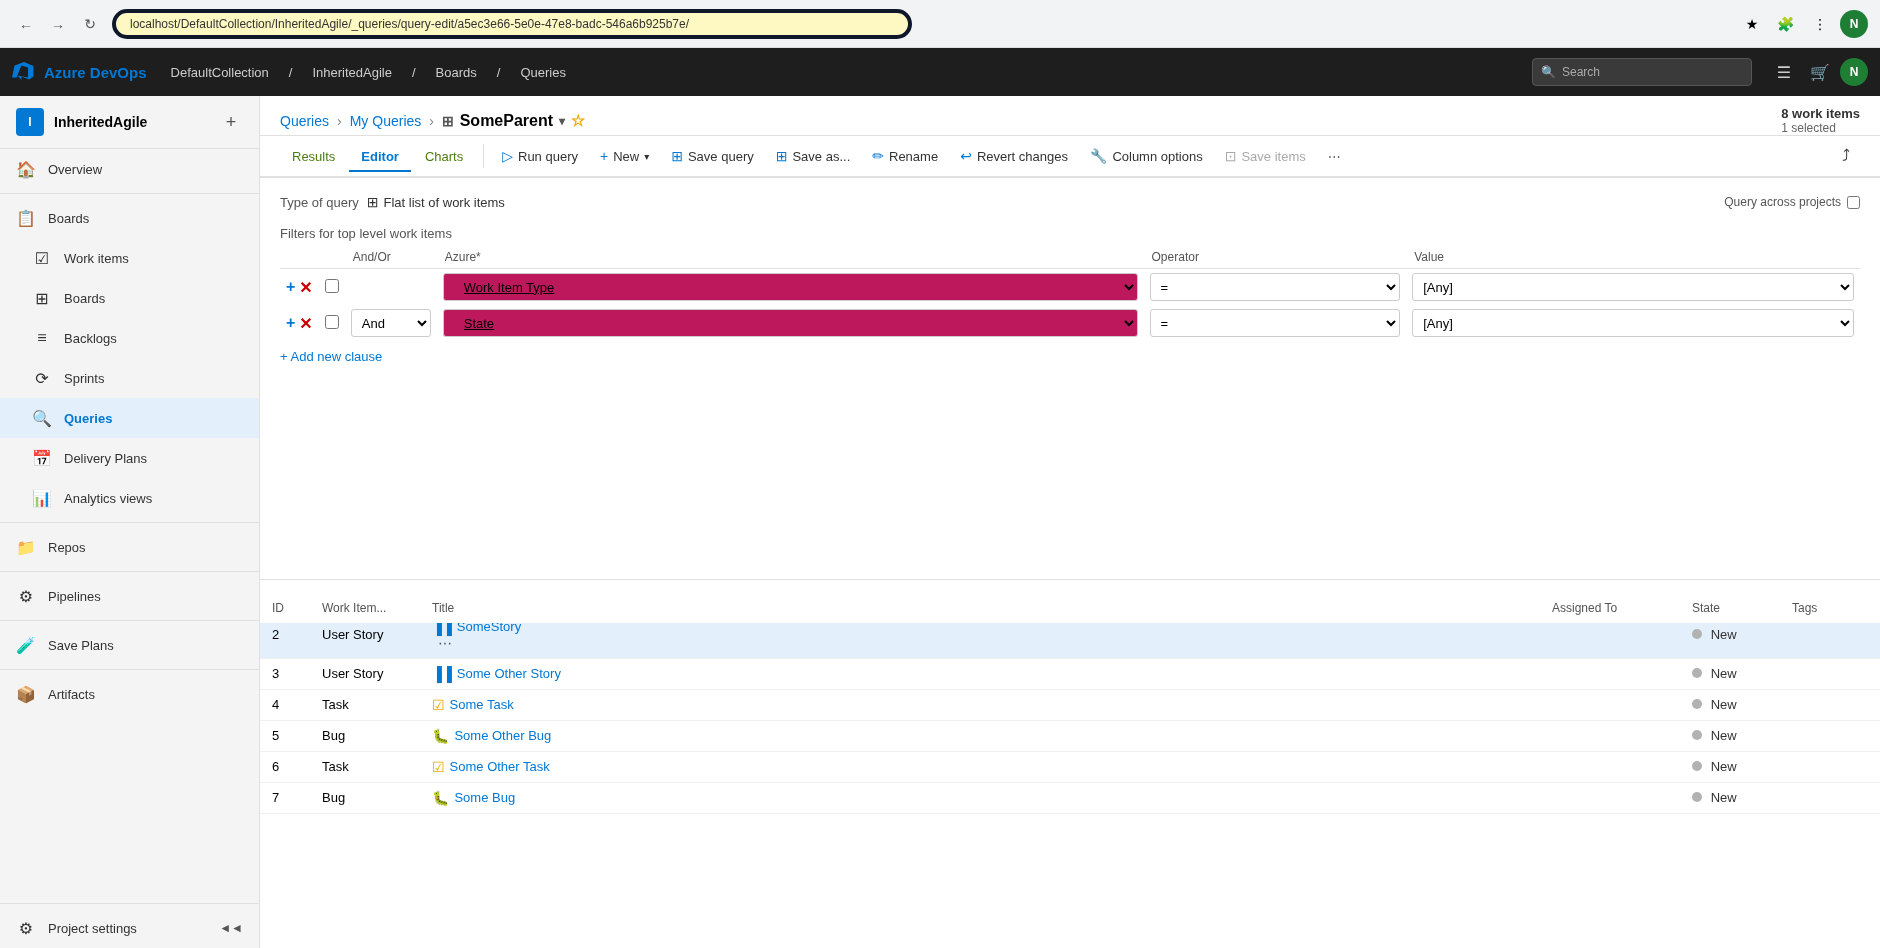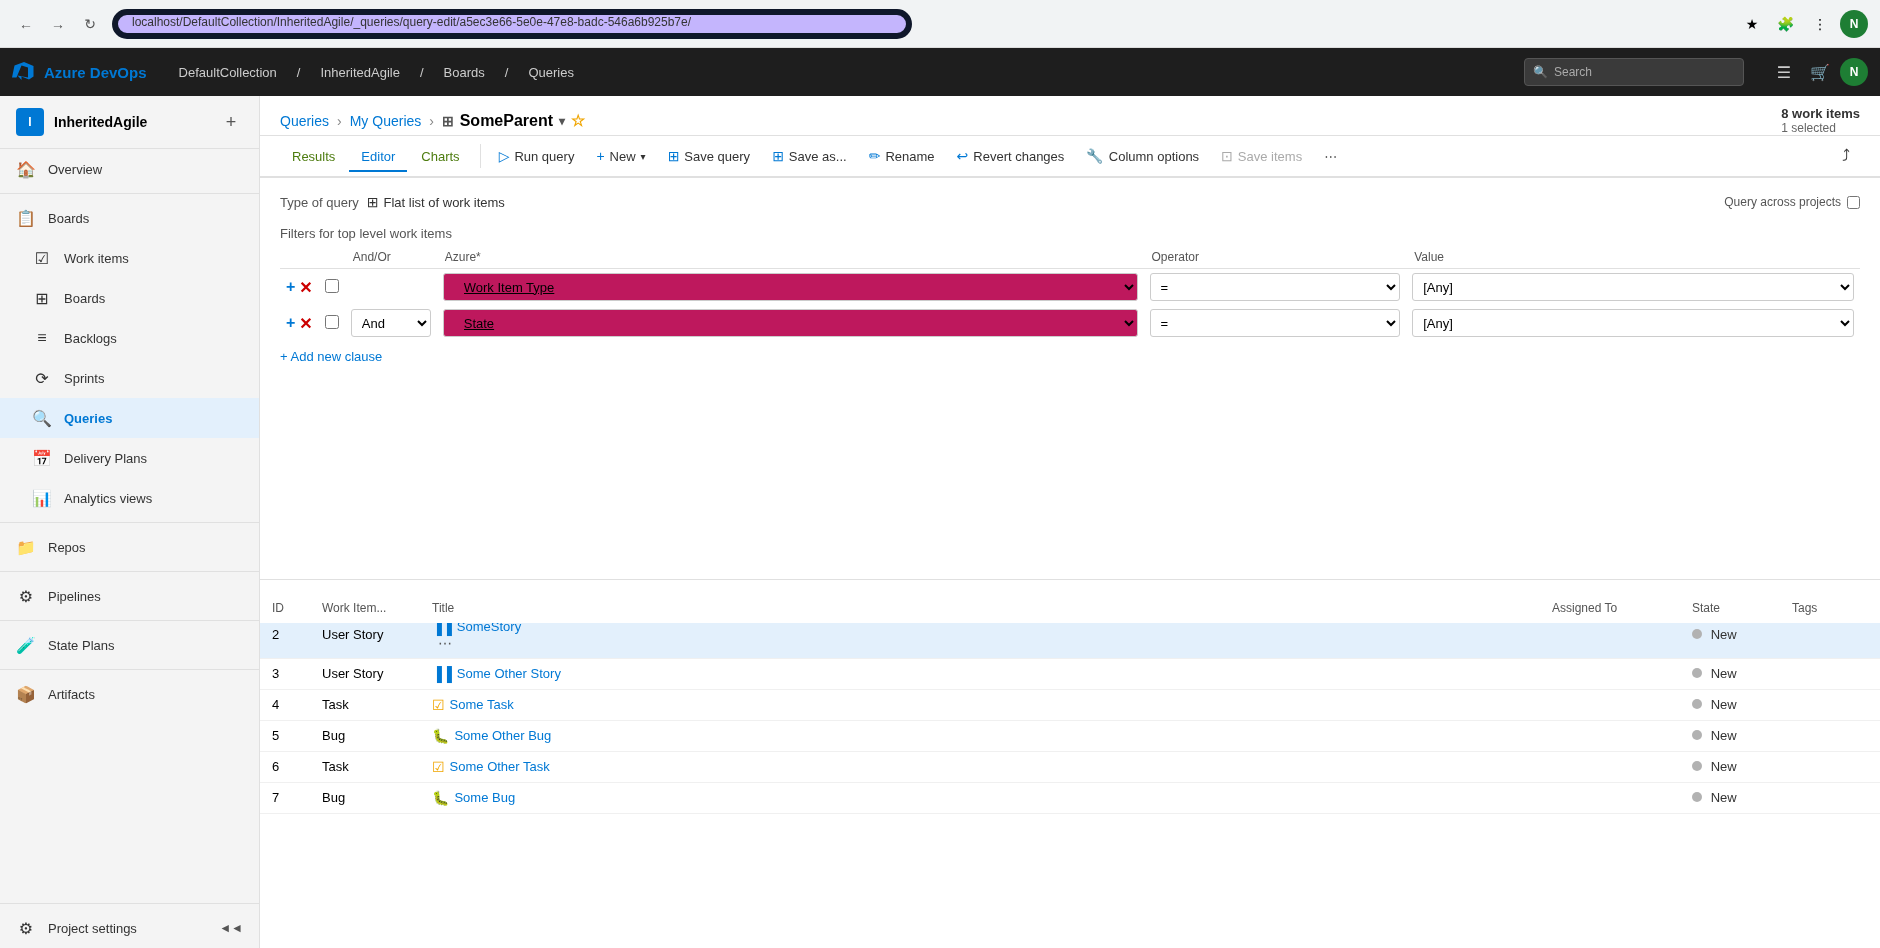--- a/index.html
+++ b/index.html
@@ -16,39 +16,39 @@
       border-bottom: 1px solid #ddd;
     }
     .browser-nav { display: flex; gap: 4px; align-items: center; }
     .nav-btn {
       width: 28px; height: 28px; border-radius: 50%; border: none; background: transparent;
       cursor: pointer; display: flex; align-items: center; justify-content: center;
       color: #555; font-size: 14px;
     }
     .address-bar {
       flex: 1; max-width: 800px; height: 30px; border-radius: 15px;
-      border: 6px solid #0f172a; background: #c4b5fd; padding: 0 14px;
-      font-size: 12px; color: #333; display: flex; 
+      border: 4px solid #0f172a; background: #fef9c3; padding: 0 14px;
+      font-size: 12px; color: #333; display: flex; align-items: center;
     }
     .browser-actions { margin-left: auto; display: flex; gap: 6px; align-items: center; }
     .browser-icon { width: 28px; height: 28px; border-radius: 50%; display: flex; align-items: center; justify-content: center; cursor: pointer; font-size: 14px; }
     .avatar-circle {
       width: 28px; height: 28px; border-radius: 50%; background: #1e7e34;
       display: flex; align-items: center; justify-content: center;
       color: white; font-size: 12px; font-weight: 600;
     }
 
     
     .app-header {
       height: 48px;
       background: #1e1e1e;
       display: flex;
       align-items: center;
       padding: 0 12px;
-      gap: 24px;
+      gap: 16px;
       color: white;
     }
     .app-logo { display: flex; align-items: center; gap: 8px; font-size: 15px; font-weight: 600; color: #0078d4; }
     .app-logo svg { width: 24px; height: 24px; }
     .header-nav { display: flex; gap: 4px; align-items: center; color: #ccc; font-size: 13px; }
     .header-nav span { padding: 4px 8px; cursor: pointer; }
     .header-search {
       margin-left: auto;
       width: 220px; height: 28px;
       background: #3a3a3a; border: 1px solid #555; border-radius: 4px;
@@ -112,21 +112,21 @@
 
     .toolbar {
       display: flex; align-items: center; gap: 2px;
       padding: 6px 20px;
       border-bottom: 2px solid #e0e0e0;
     }
     .tab-btn {
       padding: 6px 12px; cursor: pointer; color: #4d7c0f; font-size: 13px;
       border-bottom: 2px solid transparent; margin-bottom: -2px;
     }
-    .tab-btn.active { color: #0078d4; border-bottom: 2px solid #0078d4; font-weight: 400; }
+    .tab-btn.active { color: #0078d4; border-bottom: 2px solid #0078d4; font-weight: 700; }
     .toolbar-sep { width: 1px; height: 24px; background: #e0e0e0; margin: 0 6px; }
     .toolbar-action {
       display: flex; align-items: center; gap: 5px;
       padding: 5px 10px; cursor: pointer; color: #333; font-size: 13px;
       border-radius: 4px;
     }
     .toolbar-action.disabled { color: #aaa; cursor: default; }
     .toolbar-action-icon { font-size: 14px; color: #0078d4; }
     .toolbar-action.disabled .toolbar-action-icon { color: #aaa; }
 
@@ -302,21 +302,21 @@
 
     <div class="nav-item">
       <span class="nav-icon">⚙</span>
       <span class="nav-label">Pipelines</span>
     </div>
 
     <div class="sidebar-divider"></div>
 
     <div class="nav-item">
       <span class="nav-icon">🧪</span>
-      <span class="nav-label">State Plans</span>
+      <span class="nav-label">Save Plans</span>
     </div>
 
     <div class="sidebar-divider"></div>
 
     <div class="nav-item">
       <span class="nav-icon">📦</span>
       <span class="nav-label">Artifacts</span>
     </div>
 
     <div style="flex:1;"></div>

